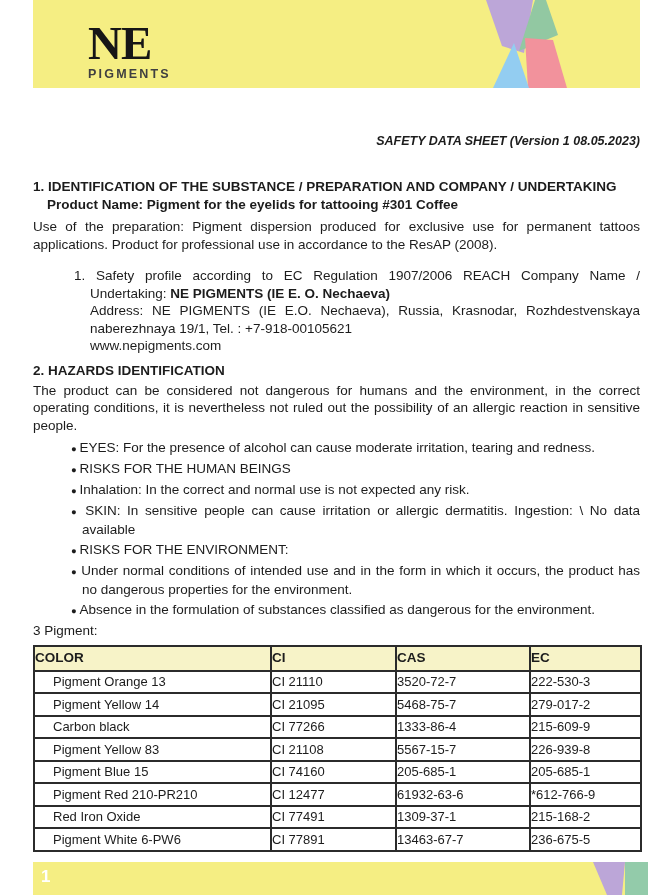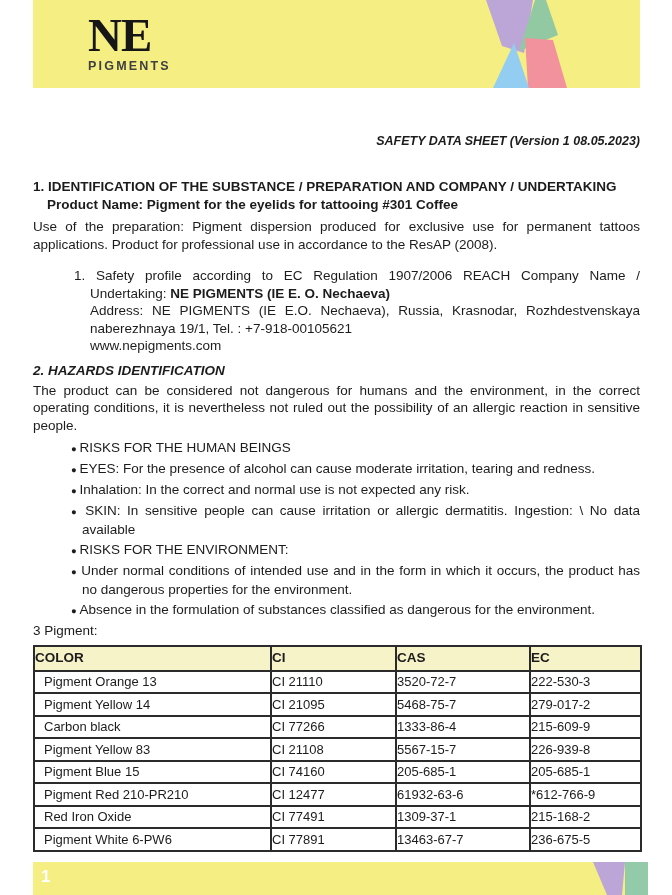--- a/index.html
+++ b/index.html
@@ -10,21 +10,21 @@
     font-family:"Liberation Sans", sans-serif;
     color:#1c1c1c;
     overflow:hidden;
   }
 
   
   .band-top {
     position:absolute; left:33px; top:0; width:607px; height:88px;
     background:#f5ee83;
   }
-  .logo { position:absolute; left:55px; top:12px; }
+  .logo { position:absolute; left:55px; top:20px; }
   .logo-main {
     font-family:"Liberation Serif", serif;
     font-weight:bold; font-size:47px; line-height:46px;
     letter-spacing:-1px; color:#161616;
   }
   .logo-sub {
     font-size:12.5px; font-weight:bold; letter-spacing:2.2px;
     color:#404040; margin-top:1px;
   }
   .decor-top { position:absolute; left:440px; top:0; }
@@ -41,42 +41,42 @@
   .h1 {
     margin-top:29px; font-weight:bold; font-size:13.5px; line-height:18px;
     padding-left:14px; text-indent:-14px;
   }
   .product-name { font-weight:bold; line-height:18px; padding-left:14px; }
   .para  { text-align:justify; margin-top:4px; }
   .para2 { text-align:justify; margin-top:2px; }
   .numlist {
     margin-top:14px; padding-left:57px; text-indent:-16px; text-align:justify;
   }
-  .h2 { margin-top:7px; font-weight:bold; font-size:13.5px; line-height:18px;font-style:italic; }
+  .h2 { margin-top:7px; font-weight:bold; font-size:13.5px; line-height:18px; }
   .bullets { margin-top:5px; }
   .bullet-item {
     padding-left:49px; text-indent:-11px; text-align:justify;
     line-height:18px; margin-bottom:2px;
   }
   .bullet-item::before { content:"\25CF\00a0"; font-size:9.5px; }
   .pigment-line { margin-top:1px; }
 
   
   table.pigments {
     margin-top:5px; width:607px; border-collapse:collapse;
     font-size:13px; table-layout:fixed;
   }
   table.pigments th, table.pigments td {
     border:2px solid #2b2b2b; text-align:left; font-weight:normal;
   }
   table.pigments th {
     background:#f7f3c8; font-weight:bold; height:25px; font-size:13.5px;
   }
   table.pigments td { height:22.5px; }
-  table.pigments td.c0 { text-align:left; padding-left:9px;border-radius:10px; }
+  table.pigments td.c0 { text-align:left; padding-left:18px;border-radius:10px; }
 
   
   .band-bottom {
     position:absolute; left:33px; top:862px; width:615px; height:33px;
     background:#f5ee83;
   }
   .page-num {
     position:absolute; left:8px; top:5px;
     color:#ffffff; font-weight:bold; font-size:17px;
   }
@@ -106,22 +106,22 @@
   <div class="product-name">Product Name: Pigment for the eyelids for tattooing #301 Coffee</div>
 
   <div class="para">Use of the preparation: Pigment dispersion produced for exclusive use for permanent tattoos applications. Product for professional use in accordance to the ResAP (2008).</div>
 
   <div class="numlist"><span>1.</span> <span>Safety profile according to EC Regulation 1907/2006 REACH Company Name / Undertaking: </span><b>NE PIGMENTS (IE E. O. Nechaeva)</b><br><span>Address: NE PIGMENTS (IE E.O. Nechaeva), Russia, Krasnodar, Rozhdestvenskaya naberezhnaya 19/1, Tel. : +7-918-00105621</span><br><span>www.nepigments.com</span></div>
 
   <div class="h2">2. HAZARDS IDENTIFICATION</div>
   <div class="para2">The product can be considered not dangerous for humans and the environment, in the correct operating conditions, it is nevertheless not ruled out the possibility of an allergic reaction in sensitive people.</div>
 
   <div class="bullets">
+    <div class="bullet-item">EYES: For the presence of alcohol can cause moderate irritation, tearing and redness.</div>
     <div class="bullet-item">RISKS FOR THE HUMAN BEINGS</div>
-    <div class="bullet-item">EYES: For the presence of alcohol can cause moderate irritation, tearing and redness.</div>
     <div class="bullet-item">Inhalation: In the correct and normal use is not expected any risk.</div>
     <div class="bullet-item">SKIN: In sensitive people can cause irritation or allergic dermatitis. Ingestion: \ No data available</div>
     <div class="bullet-item">RISKS FOR THE ENVIRONMENT:</div>
     <div class="bullet-item">Under normal conditions of intended use and in the form in which it occurs, the product has no dangerous properties for the environment.</div>
     <div class="bullet-item">Absence in the formulation of substances classified as dangerous for the environment.</div>
   </div>
 
   <div class="pigment-line">3 Pigment:</div>
 
   <table class="pigments">

